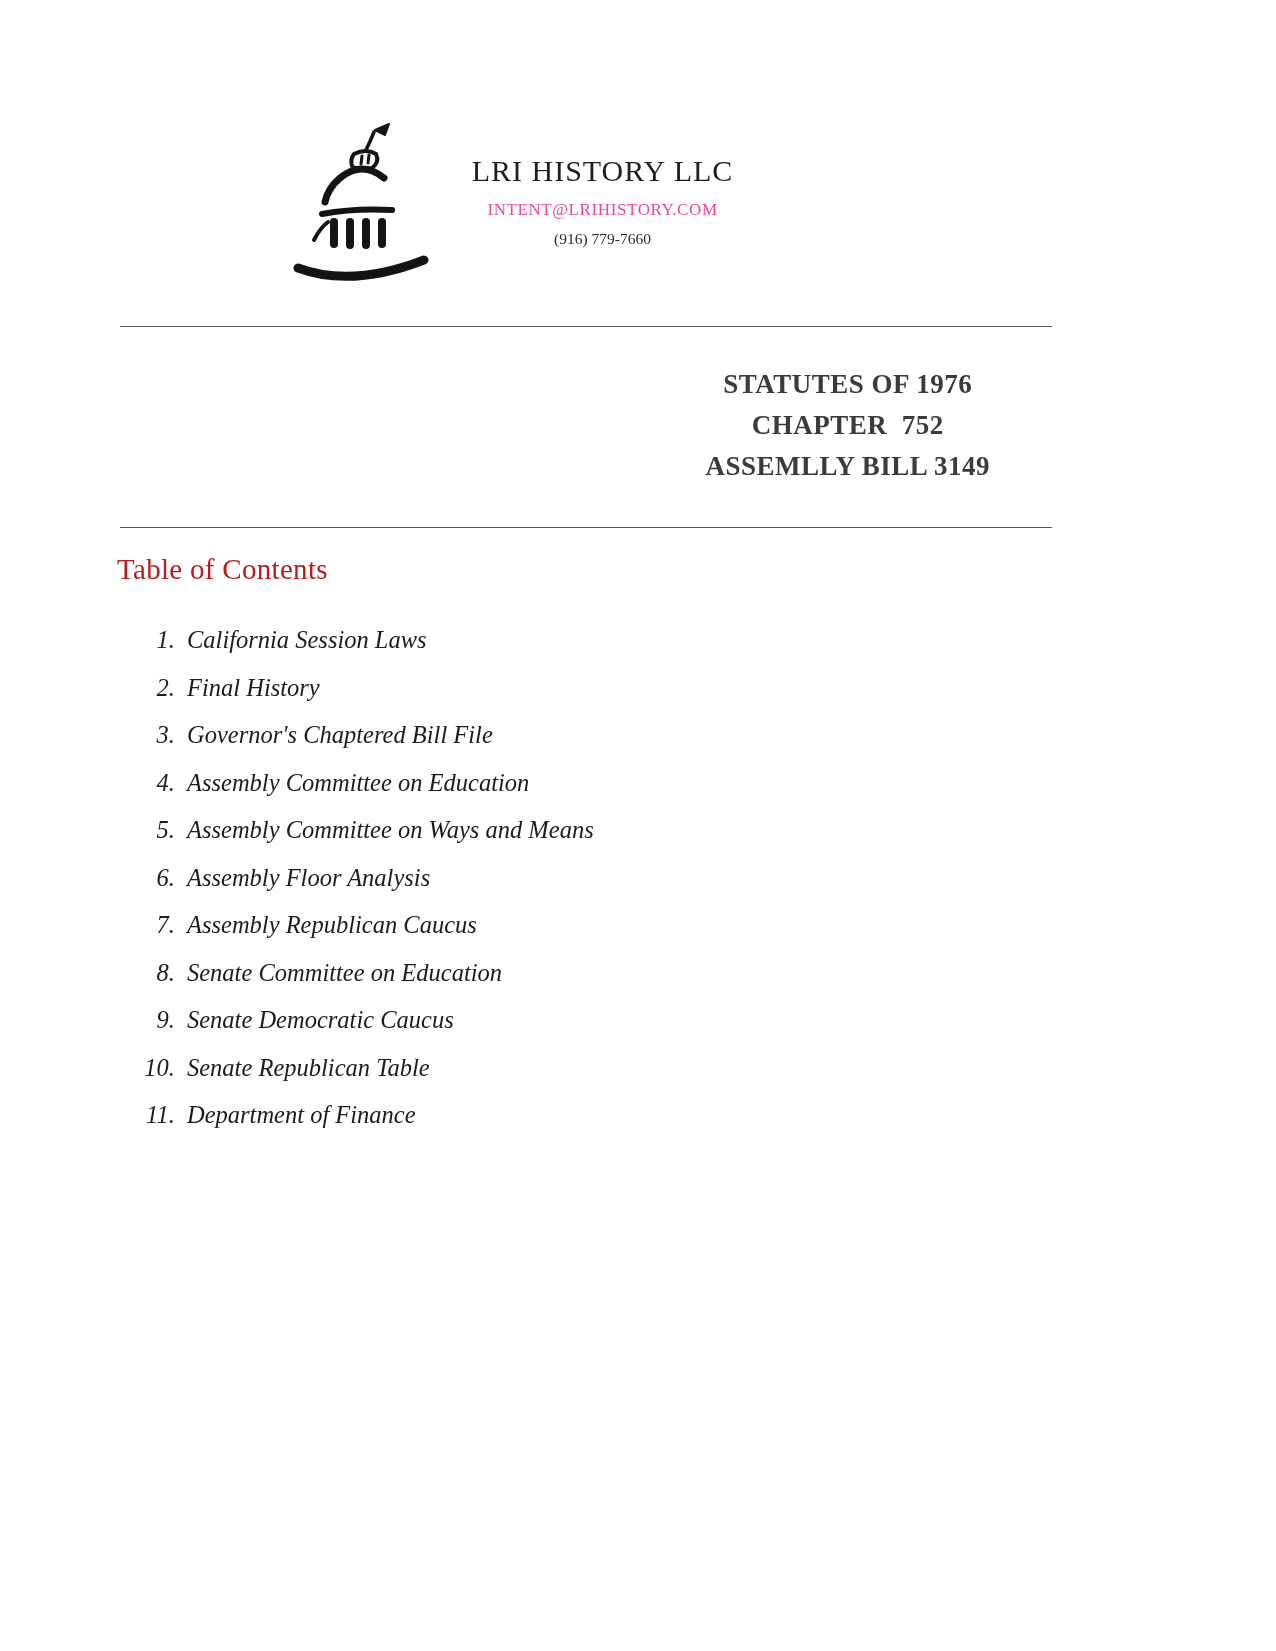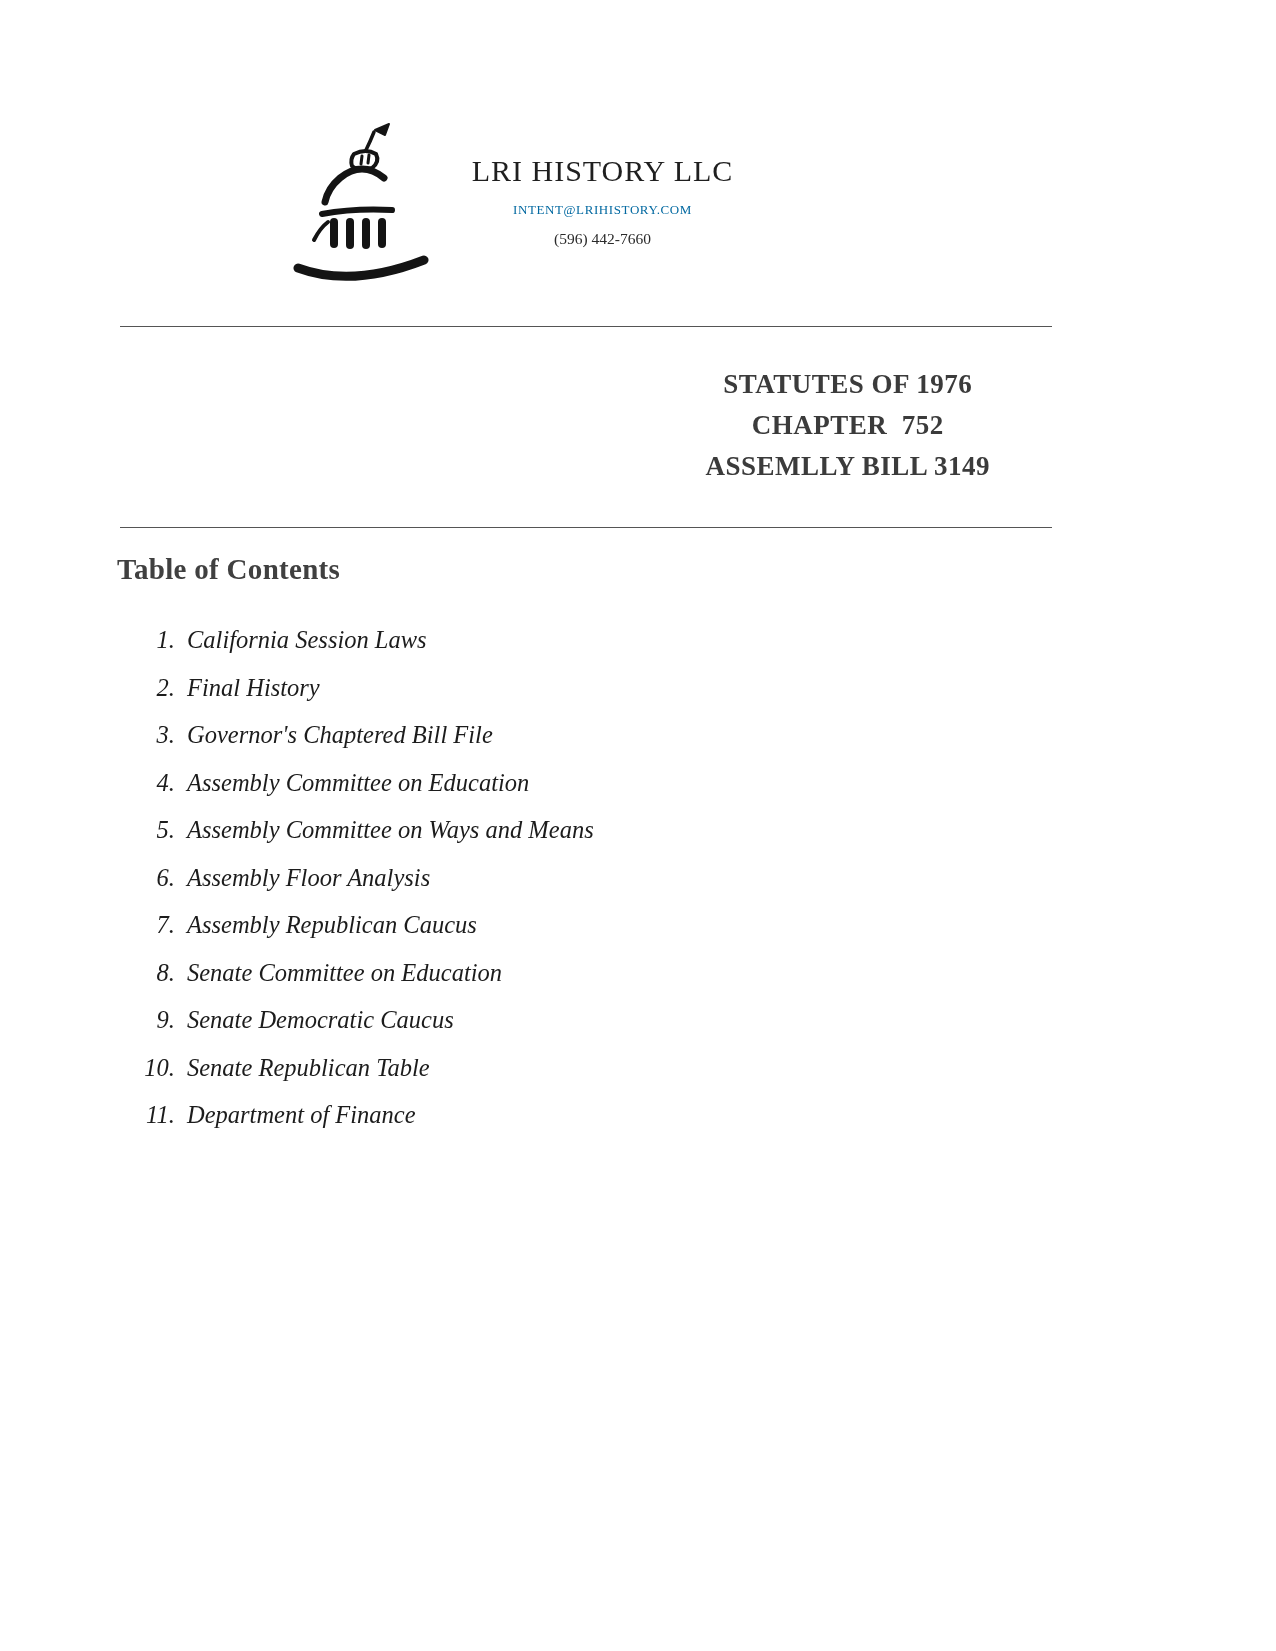--- a/index.html
+++ b/index.html
@@ -33,24 +33,24 @@
     text-align: center;
   }
   .company {
     font-size: 30px;
     line-height: 38px;
     letter-spacing: 1px;
     color: #1f1f1f;
     margin-bottom: 6px;
   }
   .email, .website {
-    font-size: 13px;
+    font-size: 17px;
     line-height: 28px;
     letter-spacing: 0.6px;
-    color: #0369a1;
+    color: #ec4899;
   }
   .phone {
     font-size: 15.5px;
     line-height: 29px;
     color: #2a2a2a;
   }
 
   
   .rule {
     position: absolute;
@@ -75,22 +75,22 @@
     letter-spacing: 0.5px;
   }
   .title-block div { white-space: pre; }
 
   
   .toc-heading {
     position: absolute;
     left: 117px;
     top: 553px;
     font-size: 29px;
-    font-weight: bold;
-    color: #404040;
+    font-weight: normal;
+    color: #b91c1c;
     letter-spacing: 0.3px;
   }
   .toc-list {
     position: absolute;
     left: 117px;
     top: 616px;
     width: 800px;
     padding-left: 64px;
     font-size: 24.5px;
     color: #1c1c1c;
@@ -129,21 +129,21 @@
         <path d="M22 120 Q28 108 36 102" stroke-width="4"></path>
 
         <path d="M6 148 Q60 168 132 140" stroke-width="9"></path>
       </g>
     </svg>
   </div>
 
   <div class="letterhead-text">
     <div class="company">LRI HISTORY LLC</div>
     <div class="email">INTENT@LRIHISTORY.COM</div>
-    <div class="phone">(596) 442-7660</div>
+    <div class="phone">(916) 779-7660</div>
   </div>
 
   <hr class="rule rule-1">
 
   <section class="title-block">
     <div>STATUTES OF 1976</div>
     <div>CHAPTER  752</div>
     <div>ASSEMLLY BILL 3149</div>
   </section>
 

